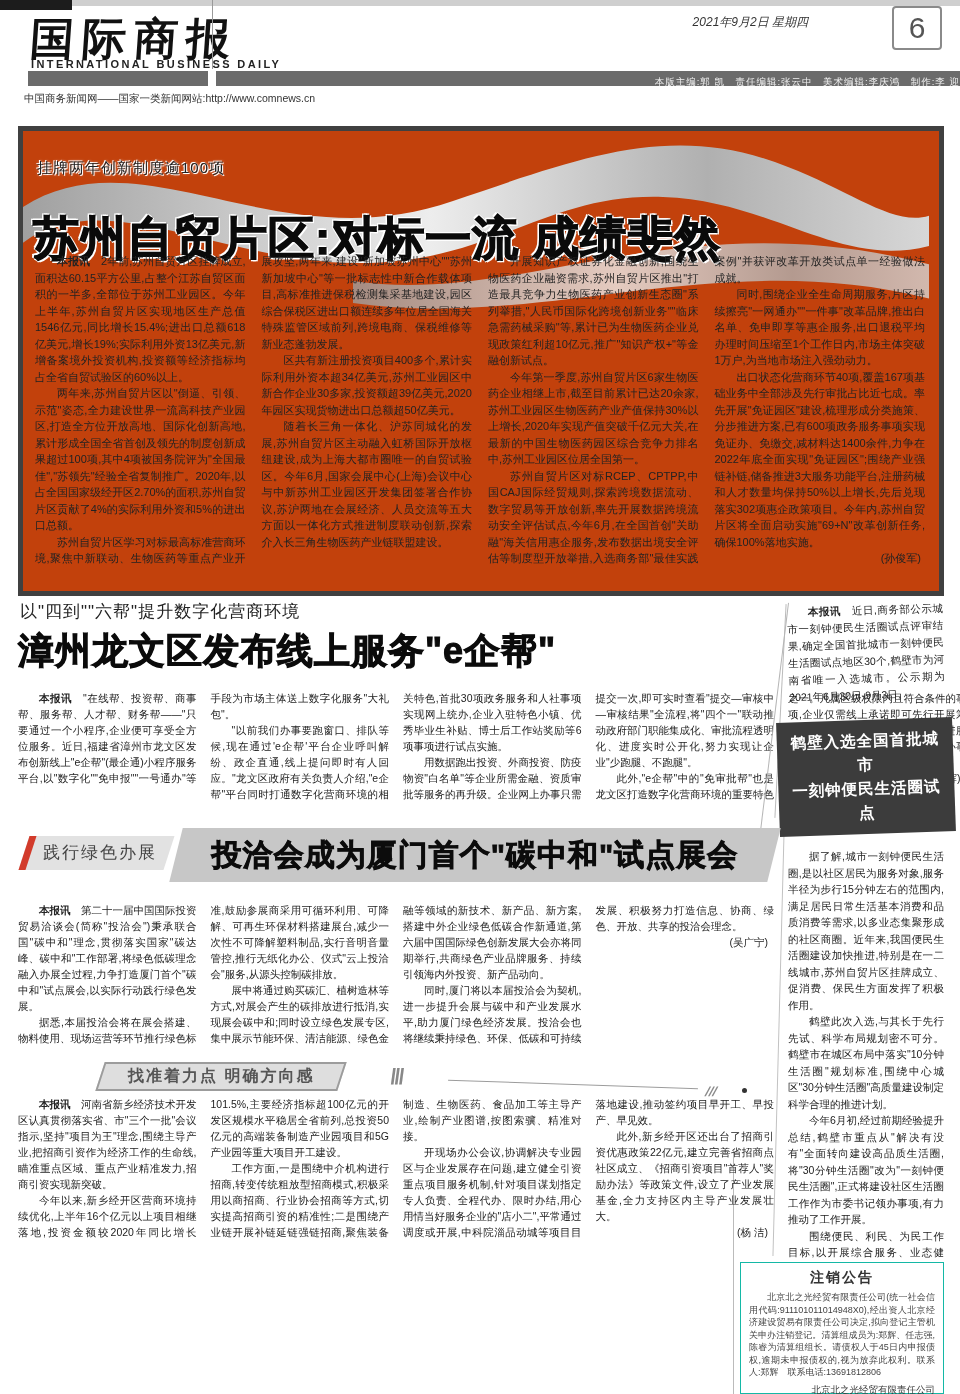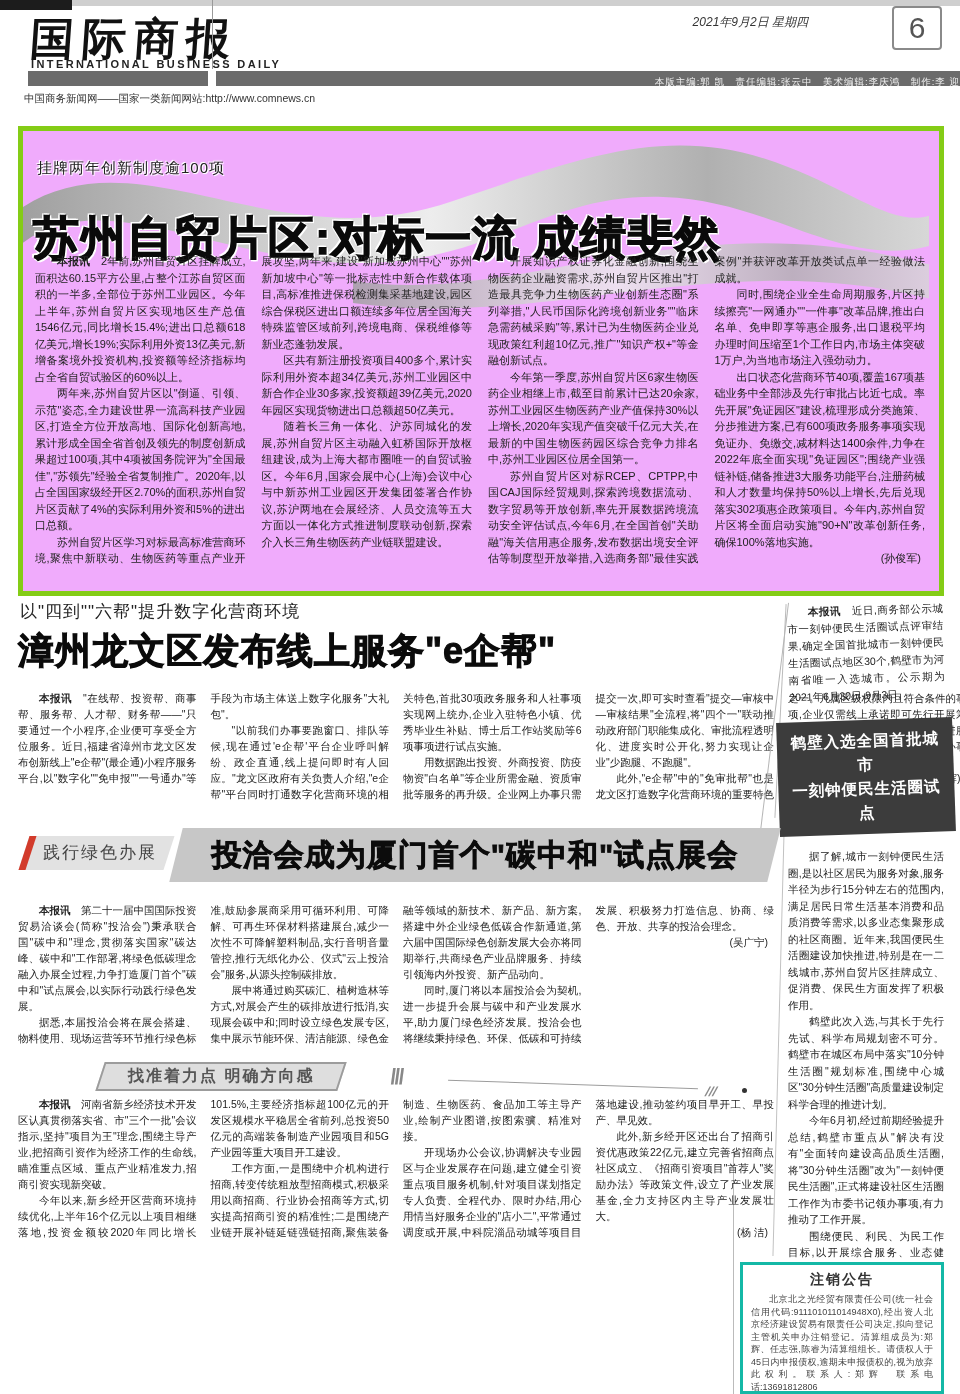--- a/index.html
+++ b/index.html
@@ -21,21 +21,21 @@
   .section-title{position:absolute;top:30px;right:16px;font-size:38px;font-weight:900;color:#0d0d0d;
            letter-spacing:3px;-webkit-text-stroke:1px #0d0d0d;}
   .bar{position:absolute;top:71px;height:15px;background:#6b6b6b;}
   .bar-left{left:28px;width:180px;}
   .bar-right{left:216px;width:752px;text-align:right;}
   .credits{font-size:9.5px;color:#f2f2f2;line-height:15px;padding-right:8px;letter-spacing:1px;}
   .site-line{position:absolute;top:92px;left:24px;font-size:10.5px;color:#333;}
 
   
   .lead-box{position:absolute;top:126px;left:18px;width:916px;height:460px;
-            border:5px solid #84cc16;background:#f0abfc;overflow:hidden;}
+            border:5px solid #404040;background:#c2410c;overflow:hidden;}
   .ribbon{position:absolute;top:8px;left:0;width:906px;height:170px;z-index:0;}
   .lead-kicker{position:absolute;top:28px;left:14px;font-size:15px;color:#222;z-index:2;
                letter-spacing:1px;text-shadow:0 0 3px #fff,1px 1px 0 #fff,-1px -1px 0 #fff;}
   .lead-title{position:absolute;top:46px;left:10px;font-size:46px;font-weight:900;color:#0a0a0a;
               letter-spacing:1px;z-index:2;-webkit-text-stroke:1.4px #0a0a0a;
               text-shadow:2px 0 0 #fff,-2px 0 0 #fff,0 2px 0 #fff,0 -2px 0 #fff,2px 2px 0 #fff,-2px -2px 0 #fff;}
   .lead-body{position:absolute;top:122px;left:12px;width:890px;height:322px;z-index:2;
              column-count:4;column-gap:16px;font-size:11px;line-height:16.5px;text-align:justify;color:#222;}
   .lead-body p{margin:0;text-indent:2em;}
   .lead-body .byline{text-indent:0;text-align:right;padding-right:4px;}
@@ -87,21 +87,21 @@
          transform:skewX(-18deg);letter-spacing:-2px;}
   .xx-line{position:absolute;left:430px;top:22px;width:250px;height:1px;background:#9c9c9c;transform:rotate(2deg);}
   .xx-hash{position:absolute;left:688px;top:22px;font-size:13px;color:#8a8a8a;font-weight:bold;
            transform:skewX(-20deg);}
   .xx-dot{position:absolute;left:724px;top:26px;width:5px;height:5px;border-radius:50%;background:#333;}
   .xx-title{margin:4px 0 12px 0;padding-left:230px;font-size:35px;font-weight:900;color:#0b0b0b;
             text-align:center;letter-spacing:1px;-webkit-text-stroke:1px #0b0b0b;}
   .xx-body{column-count:4;height:238px;}
 
   
-  .notice{position:absolute;top:1262px;left:740px;width:204px;height:132px;border:3px solid #14b8a6;
+  .notice{position:absolute;top:1262px;left:740px;width:204px;height:132px;border:1px solid #14b8a6;
           padding:6px 8px;box-sizing:border-box;background:#fff;}
   .notice h3{margin:0 0 4px 0;font-size:14px;text-align:center;color:#333;letter-spacing:2px;}
   .notice-body p{margin:0;font-size:9px;line-height:12.5px;text-align:justify;color:#444;text-indent:2em;}
   .notice-sign{font-size:9.5px;text-align:right;margin-top:5px;color:#333;}
 
   
   .div-v1{position:absolute;top:604px;left:780px;width:1px;height:214px;background:#bbb;transform:rotate(3deg);}
   .div-v2{position:absolute;top:832px;left:778px;width:1px;height:424px;background:#c2c2c2;transform:rotate(1.5deg);}
   .div-v3{position:absolute;top:1150px;left:733px;width:1px;height:244px;background:#bbb;}
 </style>
@@ -144,21 +144,21 @@
       <p><b class="leadtag">本报讯</b>　<span>2年前,苏州自贸片区挂牌成立,面积达60.15平方公里,占整个江苏自贸区面积的一半多,全部位于苏州工业园区。今年上半年,苏州自贸片区实现地区生产总值1546亿元,同比增长15.4%;进出口总额618亿美元,增长19%;实际利用外资13亿美元,新增备案境外投资机构,投资额等经济指标均占全省自贸试验区的60%以上。</span></p>
       <div>
           <p>两年来,苏州自贸片区以"倒逼、引领、示范"姿态,全力建设世界一流高科技产业园区,打造全方位开放高地、国际化创新高地,累计形成全国全省首创及领先的制度创新成果超过100项,其中4项被国务院评为"全国最佳","苏领先"经验全省复制推广。2020年,以占全国国家级经开区2.70%的面积,苏州自贸片区贡献了4%的实际利用外资和5%的进出口总额。</p>
           <p>苏州自贸片区学习对标最高标准营商环境,聚焦中新联动、生物医药等重点产业开展攻坚,两年来,建设"新加坡苏州中心""苏州新加坡中心"等一批标志性中新合作载体项目,高标准推进保税检测集采基地建设,园区综合保税区进出口额连续多年位居全国海关特殊监管区域前列,跨境电商、保税维修等新业态蓬勃发展。</p>
           <p>区共有新注册投资项目400多个,累计实际利用外资本超34亿美元,苏州工业园区中新合作企业30多家,投资额超39亿美元,2020年园区实现货物进出口总额超50亿美元。</p>
           <p>随着长三角一体化、沪苏同城化的发展,苏州自贸片区主动融入虹桥国际开放枢纽建设,成为上海大都市圈唯一的自贸试验区。今年6月,国家会展中心(上海)会议中心与中新苏州工业园区开发集团签署合作协议,苏沪两地在会展经济、人员交流等五大方面以一体化方式推进制度联动创新,探索介入长三角生物医药产业链联盟建设。</p>
           <p>开展知识产权证券化金融创新,围绕生物医药企业融资需求,苏州自贸片区推出"打造最具竞争力生物医药产业创新生态圈"系列举措,"人民币国际化跨境创新业务""临床急需药械采购"等,累计已为生物医药企业兑现政策红利超10亿元,推广"知识产权+"等金融创新试点。</p>
           <p>今年第一季度,苏州自贸片区6家生物医药企业相继上市,截至目前累计已达20余家,苏州工业园区生物医药产业产值保持30%以上增长,2020年实现产值突破千亿元大关,在最新的中国生物医药园区综合竞争力排名中,苏州工业园区位居全国第一。</p>
           <p>苏州自贸片区对标RCEP、CPTPP,中国CAJ国际经贸规则,探索跨境数据流动、数字贸易等开放创新,率先开展数据跨境流动安全评估试点,今年6月,在全国首创"关助融"海关信用惠企服务,发布数据出境安全评估等制度型开放举措,入选商务部"最佳实践案例"并获评改革开放类试点单一经验做法成就。</p>
           <p>同时,围绕企业全生命周期服务,片区持续擦亮"一网通办""一件事"改革品牌,推出白名单、免申即享等惠企服务,出口退税平均办理时间压缩至1个工作日内,市场主体突破1万户,为当地市场注入强劲动力。</p>
-          <p>出口状态化营商环节40项,覆盖167项基础业务中全部涉及先行审批占比近七成。率先开展"免证园区"建设,梳理形成分类施策、分步推进方案,已有600项政务服务事项实现免证办、免缴交,减材料达1400余件,力争在2022年底全面实现"免证园区";围绕产业强链补链,储备推进3大服务功能平台,注册药械和人才数量均保持50%以上增长,先后兑现落实302项惠企政策项目。今年内,苏州自贸片区将全面启动实施"90+N"改革创新任务,确保100%落地实施。</p>
+          <p>出口状态化营商环节40项,覆盖167项基础业务中全部涉及先行审批占比近七成。率先开展"免证园区"建设,梳理形成分类施策、分步推进方案,已有600项政务服务事项实现免证办、免缴交,减材料达1400余件,力争在2022年底全面实现"免证园区";围绕产业强链补链,储备推进3大服务功能平台,注册药械和人才数量均保持50%以上增长,先后兑现落实302项惠企政策项目。今年内,苏州自贸片区将全面启动实施"69+N"改革创新任务,确保100%落地实施。</p>
         </div>
       <p class="byline">(孙俊军)</p>
     </div>
   </section>
 
   <section class="zz">
     <div class="zz-kicker">以"四到""六帮"提升数字化营商环境</div>
     <h2 class="zz-title">漳州龙文区发布线上服务"e企帮"</h2>
     <div class="zz-body art-body">
       <p><b class="leadtag">本报讯</b>　<span>"在线帮、投资帮、商事帮、服务帮、人才帮、财务帮——"只要通过一个小程序,企业便可享受全方位服务。近日,福建省漳州市龙文区发布创新线上"e企帮"(最企通)小程序服务平台,以"数字化""免申报""一号通办"等手段为市场主体送上数字化服务"大礼包"。</span></p>

